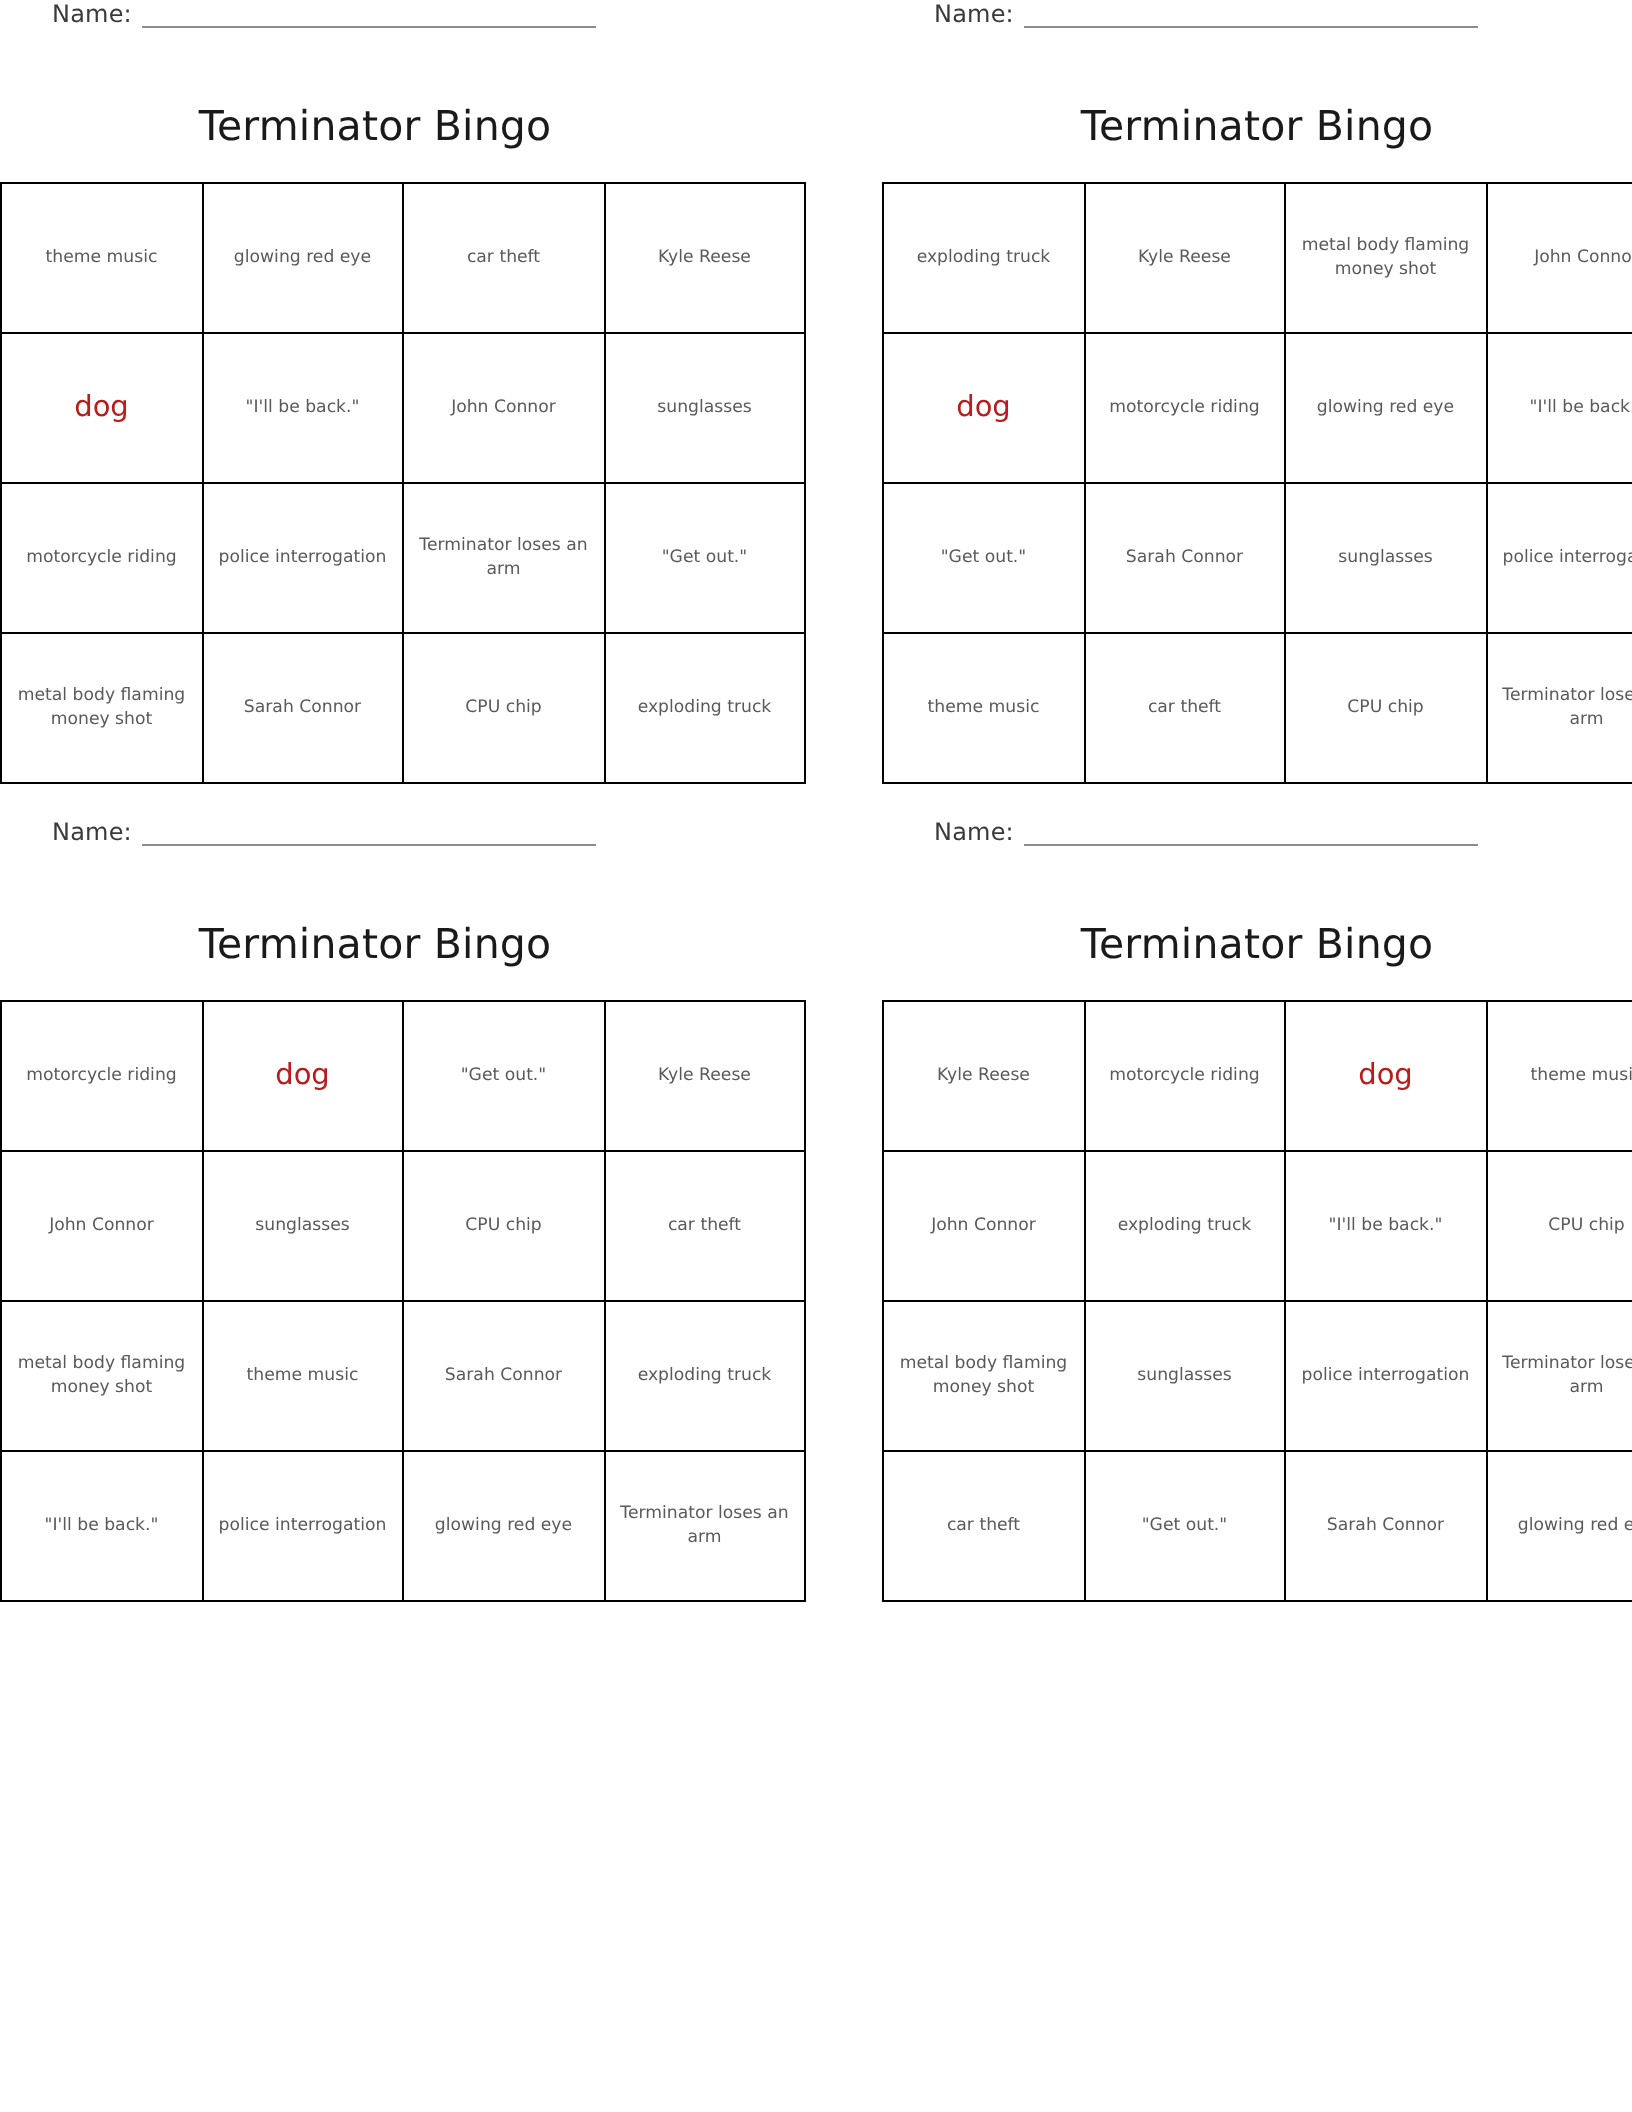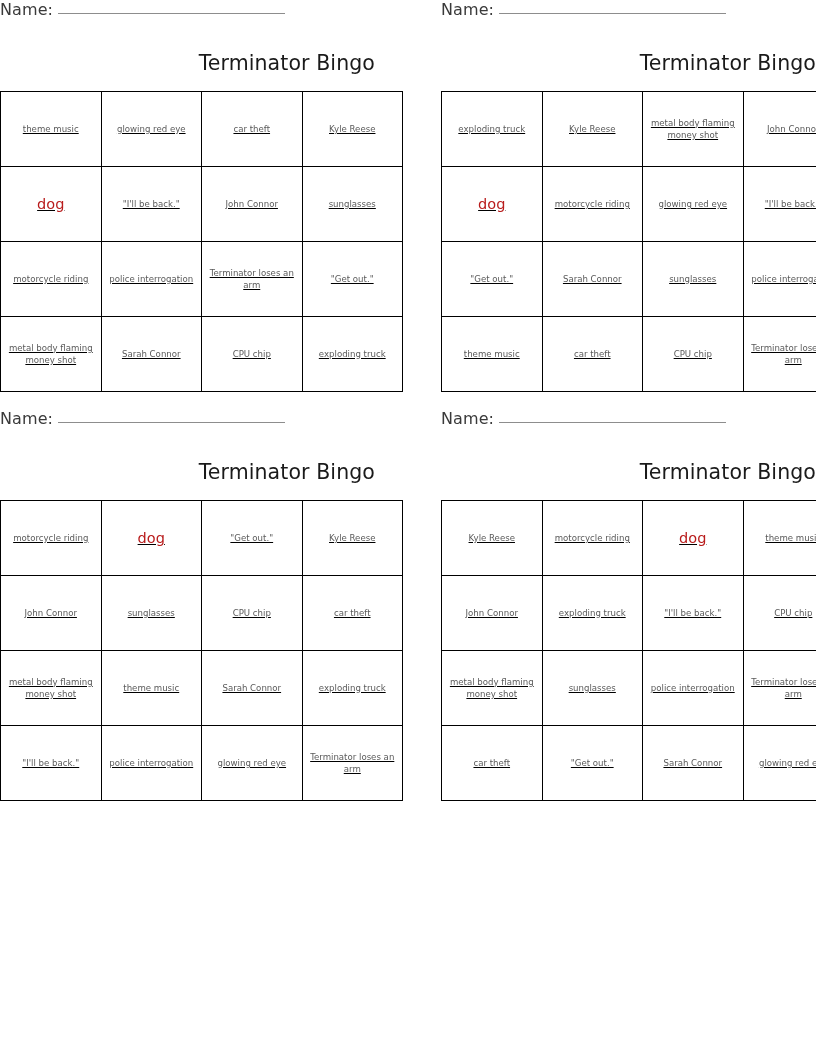--- a/index.html
+++ b/index.html
@@ -19,56 +19,56 @@
     position: absolute;
     width: 375px;
   }
   .card-tl { left: 0px;   top: 0px; }
   .card-tr { left: 441px; top: 0px; }
   .card-bl { left: 0px;   top: 409px; }
   .card-br { left: 441px; top: 409px; }
 
   .name-row {
     height: 22px;
-    font-size: 16px;
+    font-size: 12px;
     color: #3a3a3a;
     white-space: nowrap;
     display: flex;
     align-items: flex-start;
     letter-spacing: 0.1px;
+    padding-left: 26px;
   }
   .name-label {
     color: #3a3a3a;
   }
   .name-line {
     display: inline-block;
     width: 227px;
     border-bottom: 1px solid #8d8d8d;
     height: 13px;
     margin-left: 5px;
   }
 
   .card-title {
-    text-align: right;
+    text-align: center;
     font-size: 20.5px;
     color: #1a1a1a;
     font-weight: 400;
     margin-top: 26px;
     margin-bottom: 0;
     height: 30px;
     line-height: 30px;
     letter-spacing: 0.1px;
   }
 
   .bingo-grid {
     margin-top: 13px;
     width: 374px;
     border-collapse: collapse;
     table-layout: fixed;
-    text-decoration: underline;
   }
   .bingo-grid td {
     border: 1px solid #000000;
     width: 93.5px;
     height: 70px;
     text-align: center;
     vertical-align: middle;
     font-size: 8.6px;
     line-height: 12.5px;
     color: #5a5a5a;

